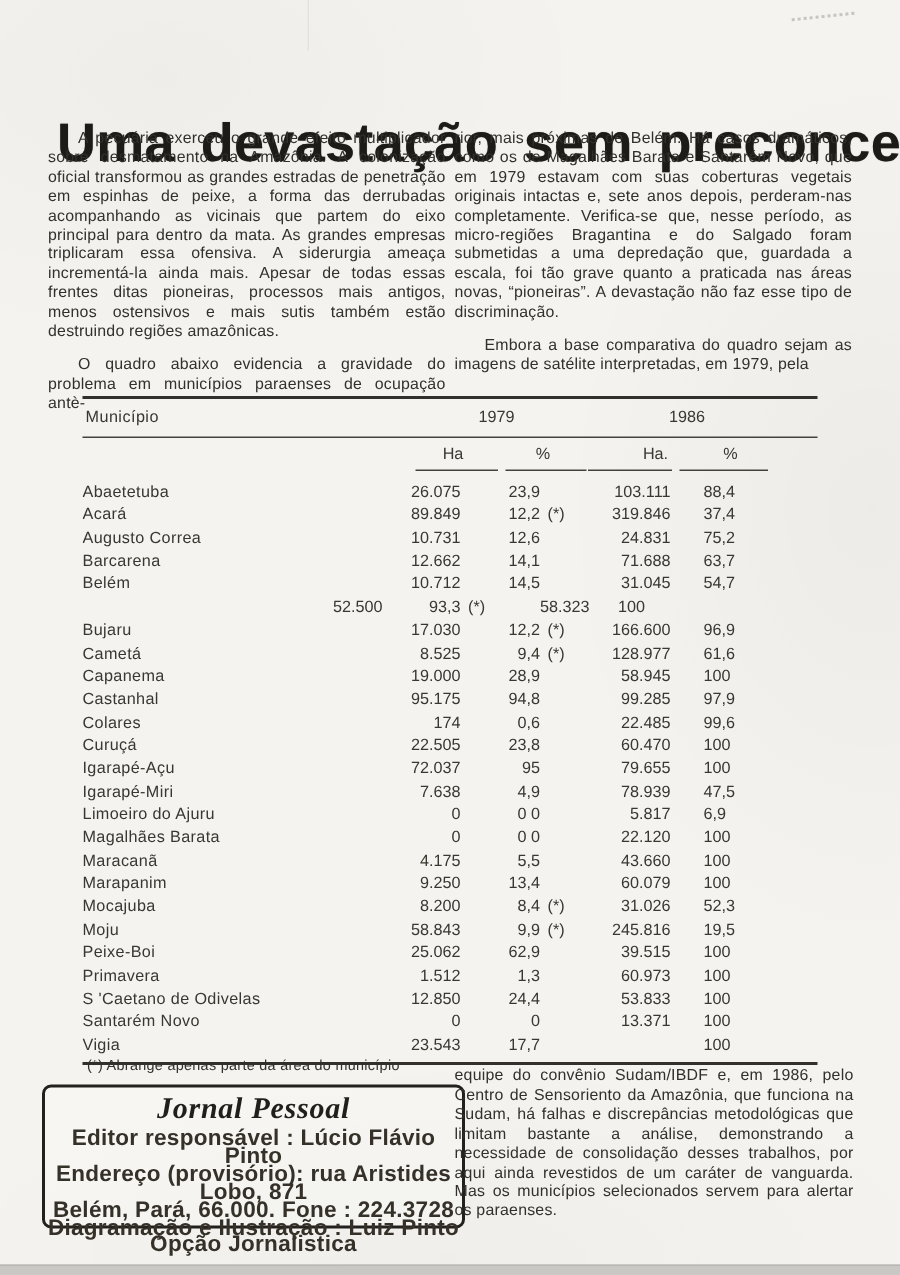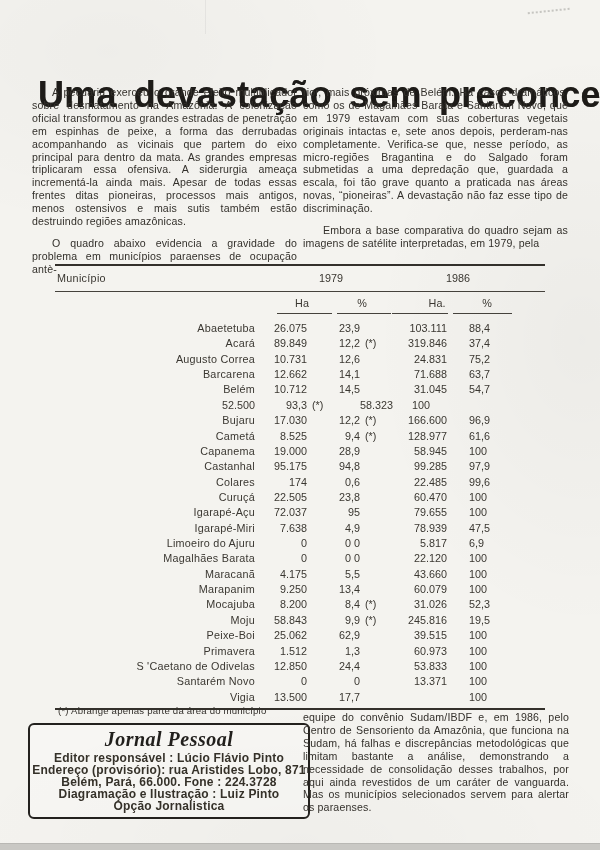--- a/index.html
+++ b/index.html
@@ -50,39 +50,39 @@
   .th-municipio{position:absolute;left:2px;top:8px;letter-spacing:0.3px;}
   .th-1979{position:absolute;left:200px;top:8px;width:152px;text-align:center;}
   .th-1986{position:absolute;left:330px;top:8px;width:146px;text-align:center;}
   .sh{position:absolute;top:33px;text-align:center;}
   .sh-ha79{left:202px;width:90px;}
   .sh-pct79{left:282px;width:50px;}
   .sh-ha86{left:342px;width:80px;}
   .sh-pct86{left:397px;width:70px;}
   .rows{position:absolute;left:0;top:57px;width:490px;}
   .trow{display:grid;grid-template-columns:200px 52px 53px 30px 57px 98px;height:15.36px;line-height:15.36px;}
-  .c-name{text-align:right;letter-spacing:0.25px;overflow:hidden;white-space:nowrap;}
+  .c-name{text-align:left;letter-spacing:0.25px;overflow:hidden;white-space:nowrap;}
   .c-ha79,.c-pct79,.c-ha86{text-align:right;white-space:nowrap;}
   .c-star{text-align:left;padding-left:5px;white-space:nowrap;}
   .c-pct86{text-align:left;padding-left:22px;white-space:nowrap;}
 
   .footnote{position:absolute;left:58px;top:705px;font-size:9.6px;color:#33302b;letter-spacing:0.2px;}
 
   
   .masthead{
     position:absolute;left:28px;top:723px;width:278px;height:92px;
     border:2px solid #23211e;border-radius:6px;background:rgba(255,255,255,0.25);
     text-align:center;
   }
   .masthead-title{
     margin-top:3px;
     font-family:"Liberation Serif", serif;font-weight:700;font-size:20px;
     color:#211f1c;letter-spacing:0.5px;font-style:italic;
   }
-  .masthead-lines{margin-top:2px;font-size:12px;font-weight:700;line-height:11.9px;color:#353129;letter-spacing:0.2px;}
+  .masthead-lines{margin-top:2px;font-size:15px;font-weight:700;line-height:11.9px;color:#353129;letter-spacing:0.2px;}
 </style>
 </head>
 <body>
 
 <div class="page">
 
   <div class="scan-squiggle"></div>
   <div class="scan-faint-line"></div>
 
   <h1 class="headline">Uma devastação sem preconceito</h1>
@@ -298,21 +298,21 @@
         <div class="trow">
           <span class="c-name">Santarém Novo</span>
           <span class="c-ha79">0</span>
           <span class="c-pct79">0</span>
           <span class="c-star"></span>
           <span class="c-ha86">13.371</span>
           <span class="c-pct86">100</span>
         </div>
         <div class="trow">
           <span class="c-name">Vigia</span>
-          <span class="c-ha79">13.500</span>
+          <span class="c-ha79">23.543</span>
           <span class="c-pct79">17,7</span>
           <span class="c-star"></span>
           <span class="c-ha86"></span>
           <span class="c-pct86">100</span>
         </div>
       </div>
     <div class="rule rule-bottom"></div>
   </div>
 
   <div class="footnote">(*) Abrange apenas parte da área do município</div>

